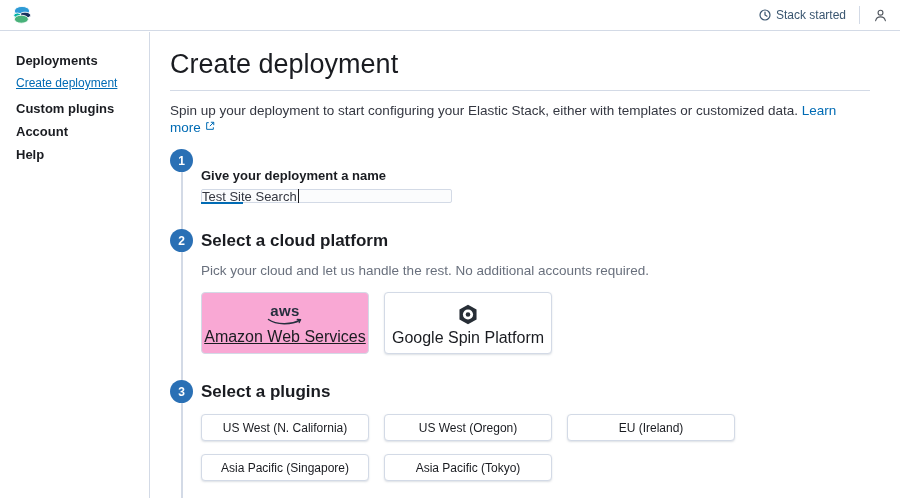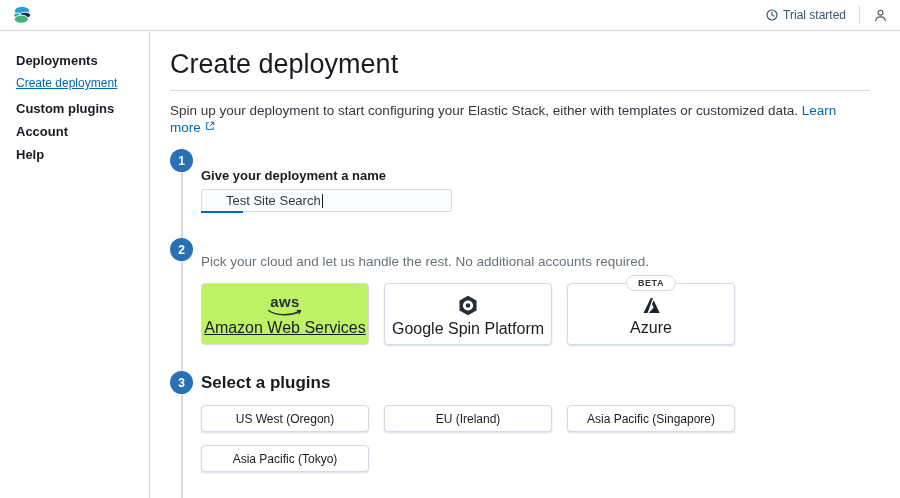--- a/index.html
+++ b/index.html
@@ -39,34 +39,34 @@
   .step { display:flex; margin-bottom:26px; }
   .step:last-child { margin-bottom:0; }
   .step-num { position:relative; z-index:1; flex:0 0 23px; width:23px; height:23px;
     border-radius:50%; background:#2A70B5; color:#fff; font-size:12px; font-weight:700;
     display:flex; align-items:center; justify-content:center; }
   .step-body { margin-left:8px; flex:1; padding-top:3px; }
   .step-title { font-size:17px; font-weight:700; color:#1a1c21; line-height:18px; }
 
   
   .field-label { font-size:13px; font-weight:700; color:#1a1c21; margin:16px 0 6px; }
-  .text-input { position:relative; width:251px; height:23px; background:#FBFCFD;
+  .text-input { position:relative; width:251px; height:14px; background:#FBFCFD;
     border:1px solid #D3DAE6; border-radius:2px; display:flex; align-items:center;
-    padding:0 24px; font-size:13px; color:#343741; cursor:text; }
+    padding:0 0; font-size:13px; color:#343741; cursor:text; }
   .caret { display:inline-block; width:1px; height:14px; background:#1a1c21; margin-left:1px; }
   .focus-line { position:absolute; left:-1px; bottom:-2px; width:42px; height:2px; background:#006BB4; }
 
   
   .step-desc { font-size:13.5px; color:#69707D; margin-top:13px; line-height:16px; }
   .cards { display:flex; gap:15px; margin-top:13px; }
   .card { position:relative; width:168px; height:62px; background:#fff;
     border:1px solid #D3DAE6; border-radius:4px; cursor:pointer;
     box-shadow:0 1px 2px rgba(152,162,179,.35);
     display:flex; flex-direction:column; align-items:center; justify-content:center; gap:4px; }
-  .card.selected { background:#bef264; box-shadow:none; }
+  .card.selected { background:#f9a8d4; box-shadow:none; }
   .card-label { font-size:16px; color:#1a1c21; line-height:13px; }
   .card.selected .card-label { text-decoration:underline; }
   .aws-logo { display:flex; flex-direction:column; align-items:center; line-height:14px; }
   .aws-text { font-size:15px; font-weight:700; color:#252F3E; letter-spacing:.3px; }
   .beta-badge { position:absolute; top:-9px; left:50%; transform:translateX(-50%);
     background:#fff; border:1px solid #D3DAE6; border-radius:12px; padding:2px 11px;
     font-size:9px; font-weight:700; letter-spacing:.6px; color:#343741; }
 
   
   .regions { display:grid; grid-template-columns:repeat(3,168px); gap:13px 15px; margin-top:13px; }
@@ -88,21 +88,21 @@
       <ellipse cx="5.4" cy="10.4" rx="3.6" ry="2.4" fill="#00B3A4" stroke="#fff" stroke-width="0.9"></ellipse>
       <ellipse cx="9.4" cy="14.2" rx="7" ry="4" fill="#48B179" stroke="#fff" stroke-width="0.9"></ellipse>
     </svg>
   </div>
   <div class="topbar-right">
     <div class="trial-link">
       <svg width="12" height="12" viewBox="0 0 12 12">
         <circle cx="6" cy="6" r="5" fill="none" stroke="#3A5670" stroke-width="1.2"></circle>
         <path d="M6 3.2 V6 L8 7.2" fill="none" stroke="#3A5670" stroke-width="1.2" stroke-linecap="round"></path>
       </svg>
-      <span>Trial started</span>
+      <span>Stack started</span>
     </div>
     <div class="topbar-divider"></div>
     <svg width="15" height="15" viewBox="0 0 16 16" style="cursor:pointer">
       <circle cx="8" cy="5" r="2.6" fill="none" stroke="#50565E" stroke-width="1.2"></circle>
       <path d="M2.8 13.6 C3.4 10.6 5.4 9.4 8 9.4 C10.6 9.4 12.6 10.6 13.2 13.6" fill="none" stroke="#50565E" stroke-width="1.2" stroke-linecap="round"></path>
     </svg>
   </div>
 </div>
 
 <div class="sidebar">
@@ -138,20 +138,21 @@
           <span>Test Site Search</span>
           <span class="caret"></span>
           <span class="focus-line"></span>
         </div>
       </div>
     </div>
 
     <div class="step">
       <div class="step-num">2</div>
       <div class="step-body">
+        <div class="step-title">Select a cloud platform</div>
         <div class="step-desc">Pick your cloud and let us handle the rest. No additional accounts required.</div>
         <div class="cards">
 
           <div class="card selected">
             <div class="aws-logo">
               <span class="aws-text">aws</span>
               <svg width="38" height="8" viewBox="0 0 38 8">
                 <path d="M2.5 1.5 C 10 7, 26 7, 34 2" fill="none" stroke="#252F3E" stroke-width="1.5" stroke-linecap="round"></path>
                 <path d="M34.6 1.6 l-3.4 -0.2 M34.6 1.6 l-1.4 3" fill="none" stroke="#252F3E" stroke-width="1.3" stroke-linecap="round"></path>
               </svg>
@@ -161,39 +162,34 @@
 
           <div class="card">
             <svg width="26" height="25" viewBox="0 0 24 24">
               <polygon points="12,2.6 20.2,7.3 20.2,16.7 12,21.4 3.8,16.7 3.8,7.3" fill="#272E36"></polygon>
               <circle cx="12" cy="12" r="4.9" fill="#fff"></circle>
               <circle cx="12" cy="12" r="2.2" fill="#272E36"></circle>
             </svg>
             <div class="card-label">Google Spin Platform</div>
           </div>
 
-          <div class="card">
-            <div class="beta-badge">BETA</div>
-            <svg width="23" height="22" viewBox="0 0 24 24">
-              <path d="M11.2 3.4 L13.5 3.4 L7.7 19.6 L3.3 19.6 Z" fill="#1C222B"></path>
-              <path d="M14.4 5.6 L20.9 19.6 L9.0 19.6 L14.3 13.8 L12.6 9.9 Z" fill="#1C222B"></path>
-            </svg>
-            <div class="card-label">Azure</div>
-          </div>
 
         </div>
       </div>
     </div>
 
     <div class="step">
       <div class="step-num">3</div>
       <div class="step-body">
         <div class="step-title">Select a plugins</div>
         <div class="regions">
           <div class="region">
+            <span>US West (N. California)</span>
+          </div>
+          <div class="region">
             <span>US West (Oregon)</span>
           </div>
           <div class="region">
             <span>EU (Ireland)</span>
           </div>
           <div class="region">
             <span>Asia Pacific (Singapore)</span>
           </div>
           <div class="region">
             <span>Asia Pacific (Tokyo)</span>

